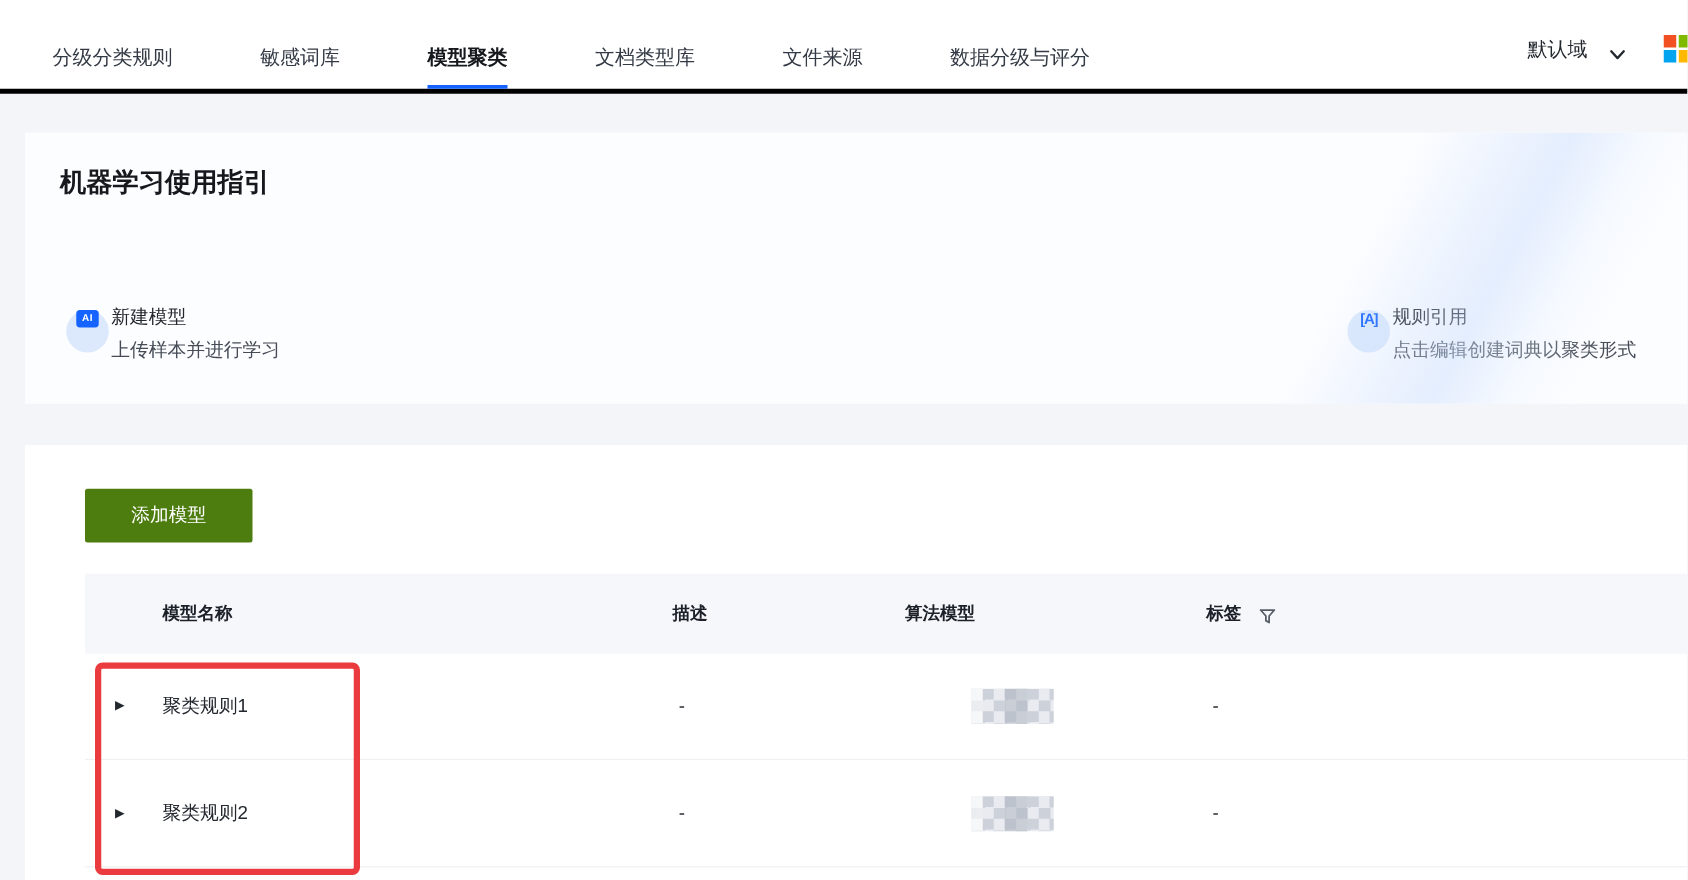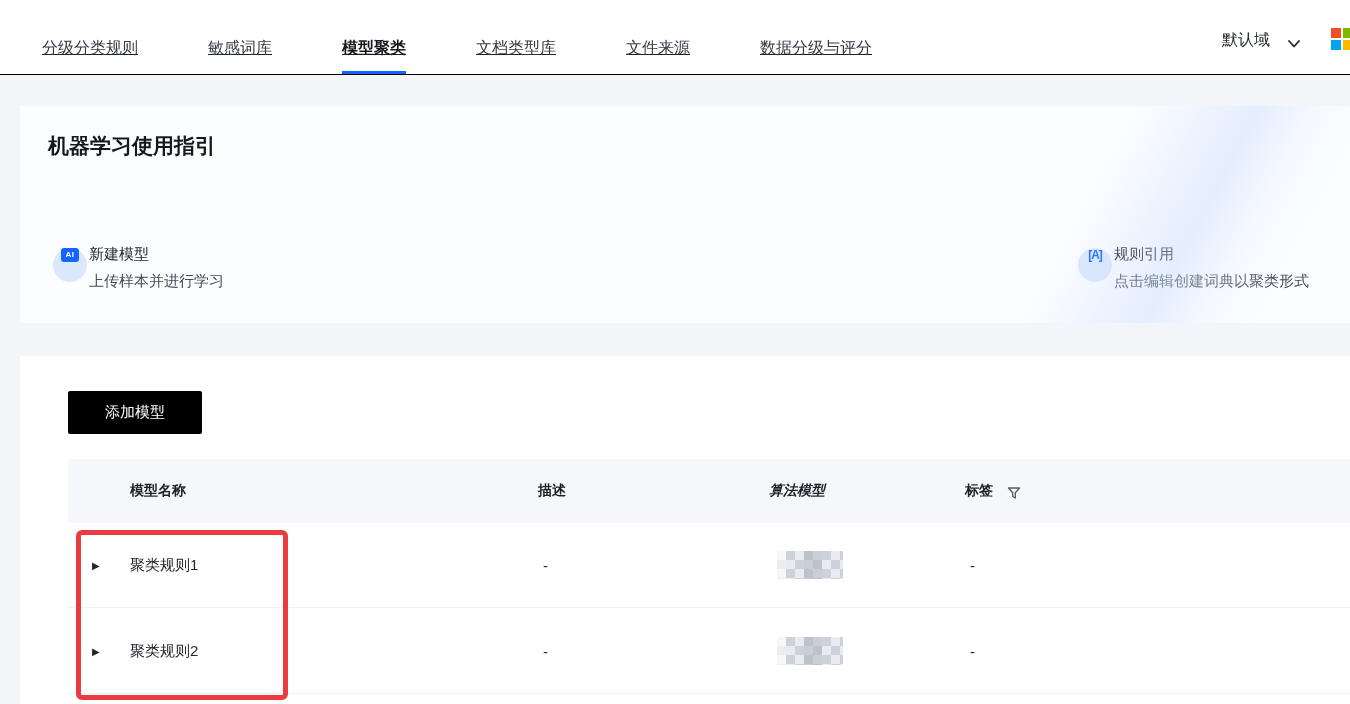--- a/index.html
+++ b/index.html
@@ -7,21 +7,21 @@
   body {
     position:relative;
     background:#f3f5f8;
     font-family:"Liberation Sans","DejaVu Sans",sans-serif;
     color:#1c2129;
   }
 
   
   .nav {
     position:absolute; top:0; left:0; width:1350px; height:75px;
-    background:#fff; border-bottom:1px solid #000000;text-decoration:underline;
+    background:#fff; border-bottom:4px solid #000000;
   }
   .tabs { display:flex; gap:70px; padding-left:42px; height:100%; }
   .tab {
     position:relative; height:100%; display:flex; align-items:center;
     padding-top:22px; font-size:16px; color:#333a45; cursor:pointer; white-space:nowrap;
   }
   .tab.active { color:#15181d; font-weight:bold; }
   .tab.active::after {
     content:""; position:absolute; left:0; right:0; bottom:0; height:3px; background:#1664ff;
   }
@@ -64,29 +64,29 @@
   .gtitle { color:#23272e; }
   .gdesc { color:#454c56; }
 
   
   .card {
     position:absolute; left:20px; top:356px; width:1330px; height:348px;
     background:#fff; overflow:hidden;
   }
   .add-btn {
     position:absolute; left:48px; top:35px; width:134px; height:43px;
-    background:#000000; color:#fff; font-size:15px; border:none; border-radius:2px;
+    background:#4d7c0f; color:#fff; font-size:15px; border:none; border-radius:2px;
     cursor:pointer; font-family:inherit;
   }
   .thead {
     position:absolute; left:48px; right:0; top:103px; height:64px;
     background:#f6f7fa; font-size:14px; font-weight:bold; color:#1c2129;
   }
   .thead .th { position:absolute; top:50%; transform:translateY(-50%); white-space:nowrap; }
-  .th-name { left:62px; } .th-desc { left:470px; } .th-algo { left:701px;font-style:italic; }
+  .th-name { left:62px; } .th-desc { left:470px; } .th-algo { left:656px; }
   .th-tag { left:897px; display:flex; align-items:flex-end; }
   .funnel { margin-left:14px; display:inline-flex; }
   .trow {
     position:absolute; left:48px; right:0; height:85px;
     border-bottom:1px solid #f0f1f4; font-size:15px; color:#23272e; cursor:pointer;
   }
   .row1 { top:167px; } .row2 { top:252px; height:86px; }
   .trow .cell { position:absolute; top:50%; transform:translateY(-50%); white-space:nowrap; }
   .caret { left:24px; font-size:10px; color:#23272e; }
   .c-name { left:62px; } .c-desc { left:475px; } .c-tag { left:902px; }

